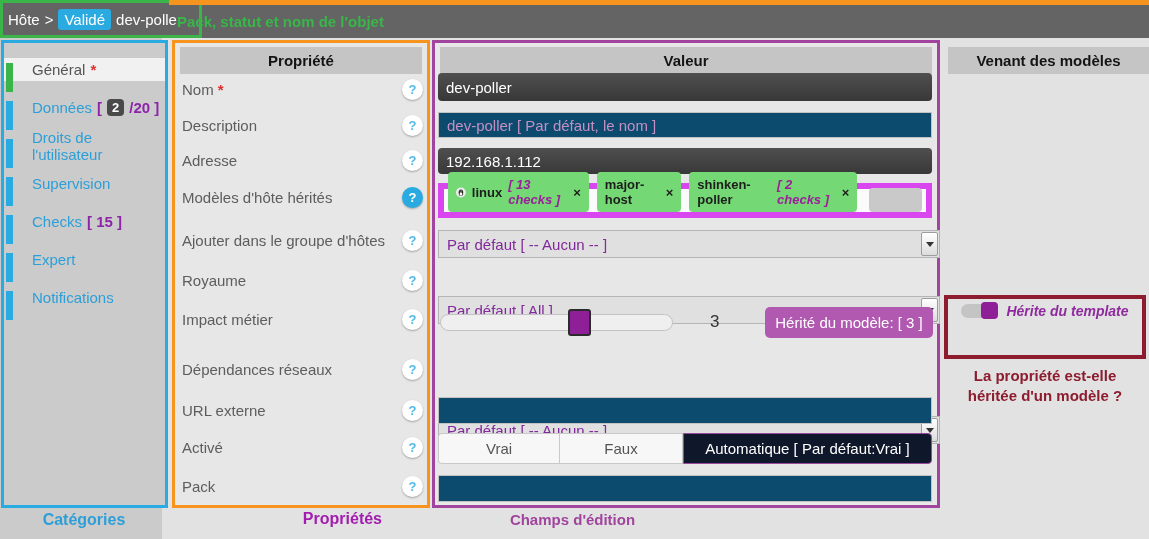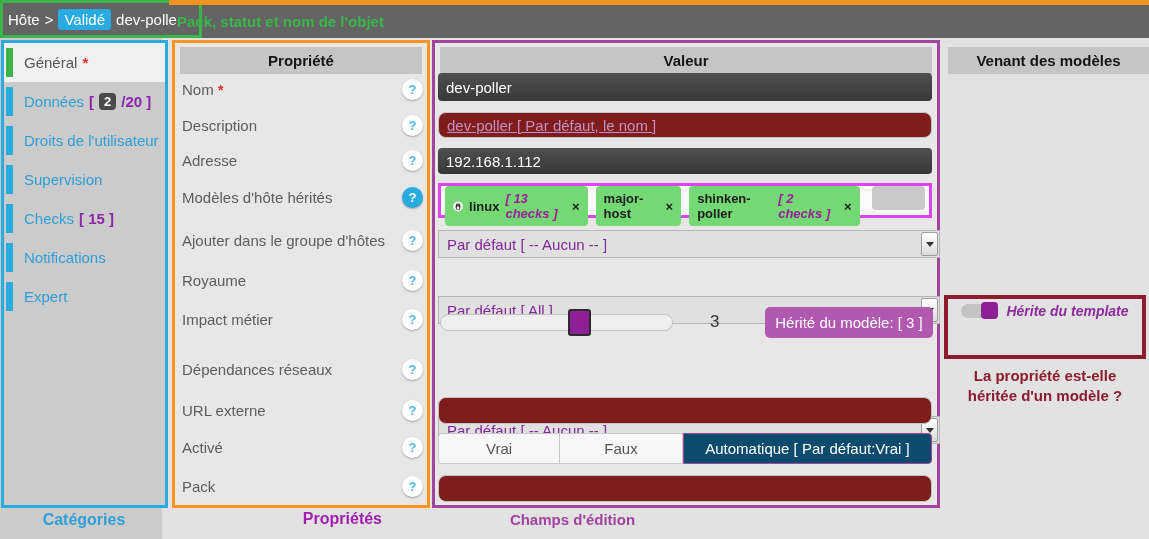--- a/index.html
+++ b/index.html
@@ -22,22 +22,22 @@
   .topbar-accent { position:absolute; left:169px; top:0; width:980px; height:5px; background:#f7941e; }
   .topbar-hint { position:absolute; left:177px; top:5px; height:33px; line-height:33px; color:#39b54a; font-weight:bold; font-size:15px; }
 
   
   .sidebar-strip { position:absolute; left:0; top:38px; width:162px; height:501px; background:#cbcbcb; }
   .sidebar-box {
     position:absolute; left:1px; top:40px; width:167px; height:468px;
     border:3px solid #29abe2; background:#cbcbcb;
   }
   .nav-item {
-    position:relative; height:39px; display:flex; align-items:center;
-    padding-left:20px; font-size:15px; color:#2d9fd8; cursor:pointer; gap:5px;
+    position:relative; height:23px; display:flex; align-items:center;
+    padding-left:28px; font-size:15px; color:#2d9fd8; cursor:pointer; gap:5px;margin-top:15px;
   }
   .nav-item.active { background:#f1f1f1; color:#555; }
   .nav-notch { position:absolute; left:2px; top:5px; width:7px; height:29px; background:#29abe2; }
   .nav-item.active .nav-notch { background:#3bb54a; }
   .req { color:#e03030; font-weight:bold; }
   .nav-count { color:#8e24aa; font-weight:bold; }
   .nav-badge { background:#4a4a4a; color:#fff; border-radius:4px; padding:1px 5px; font-weight:bold; font-size:13px; }
   .footer-label-categories {
     position:absolute; left:0; top:511px; width:168px; text-align:center;
     color:#2d9fd8; font-weight:bold; font-size:16px;
@@ -72,26 +72,26 @@
   .values-box {
     position:absolute; left:432px; top:40px; width:508px; height:468px;
     border:3px solid #a0449e; background:#e7e7e7;
   }
   .field { position:absolute; left:3px; right:5px; }
   .input-dark {
     background:linear-gradient(#4f4f4f,#383838); border-radius:4px; color:#fff;
     font-size:15px; display:flex; align-items:center; padding-left:8px;
   }
   .input-light {
-    background:#7f1d1d; border:1px solid #c2c2c2; border-radius:8px;
-    font-size:15px; display:flex; align-items:center; padding-left:8px; color:#c490c4;text-decoration:underline;
+    background:#0c4a6e; border:1px solid #c2c2c2; border-radius:0;
+    font-size:15px; display:flex; align-items:center; padding-left:8px; color:#c490c4;
   }
   .tags-wrap {
-    top:140px; height:35px; background:#fbfbfb; border:3px solid #d946ef;
-    display:flex; align-items:flex-start; padding:0 4px; gap:8px;
+    top:140px; height:35px; background:#fbfbfb; border:6px solid #d946ef;
+    display:flex; align-items:flex-end; padding:0 4px; gap:8px;
   }
   .tag {
     background:#74d874; border-radius:4px; padding:5px 8px; font-size:13px; font-weight:bold;
     color:#1d1d1d; display:flex; align-items:center; gap:6px; cursor:pointer;
   }
   .tag .checks { color:#9b1f9b; font-style:italic; }
   .tag .x { cursor:pointer; font-size:13px; }
   .tag-input { width:62px; height:24px; background:#c9c9c9; border-radius:4px; margin-left:4px; }
   .select {
     background:#e0e0e0; border:1px solid #b5b5b5; color:#82299b; font-size:15px;
@@ -117,21 +117,21 @@
     position:absolute; left:327px; top:0; width:168px; height:31px; background:#b158b1;
     border-radius:5px; color:#fff; font-size:15px; text-align:center; line-height:31px; cursor:pointer;
   }
   .btn-group { top:390px; height:31px; display:flex; }
   .seg {
     border:1px solid #c9c9c9; background:#f7f7f7; color:#555; font-size:15px;
     display:flex; align-items:center; justify-content:center; cursor:pointer;
   }
   .seg.first { width:121px; border-radius:4px 0 0 4px; border-right:none; }
   .seg.mid { width:124px; }
-  .seg.selected { flex:1; background:#0c4a6e; border-color:#9a4a9e; color:#fff; border-radius:0 4px 4px 0; }
+  .seg.selected { flex:1; background:#0f172a; border-color:#9a4a9e; color:#fff; border-radius:0 4px 4px 0; }
   .footer-label-editing {
     position:absolute; left:480px; top:511px; width:185px; text-align:center;
     color:#a0449e; font-weight:bold; font-size:15px;
   }
 
   
   .right-panel { position:absolute; left:940px; top:38px; width:209px; height:429px; background:#e2e2e2; }
   .right-header {
     position:absolute; left:8px; right:0; top:9px; height:27px; background:#c5c5c5;
     text-align:center; line-height:27px; font-weight:bold; font-size:15px; color:#141414;
@@ -186,25 +186,25 @@
     <span class="nav-notch"></span>
     <span>Supervision</span>
   </div>
   <div class="nav-item">
     <span class="nav-notch"></span>
     <span>Checks</span>
     <span class="nav-count">[ 15 ]</span>
   </div>
   <div class="nav-item">
     <span class="nav-notch"></span>
+    <span>Expert</span>
+  </div>
+  <div class="nav-item">
+    <span class="nav-notch"></span>
     <span>Notifications</span>
-  </div>
-  <div class="nav-item">
-    <span class="nav-notch"></span>
-    <span>Expert</span>
   </div>
 </div>
 <div class="footer-label-categories">Catégories</div>
 
 <div class="props-box">
   <div class="col-header">Propriété</div>
 
   <div class="prop-row" style="top:34px">
     <span><span>Nom</span> <span class="req">*</span></span>
     <span class="help">?</span>

